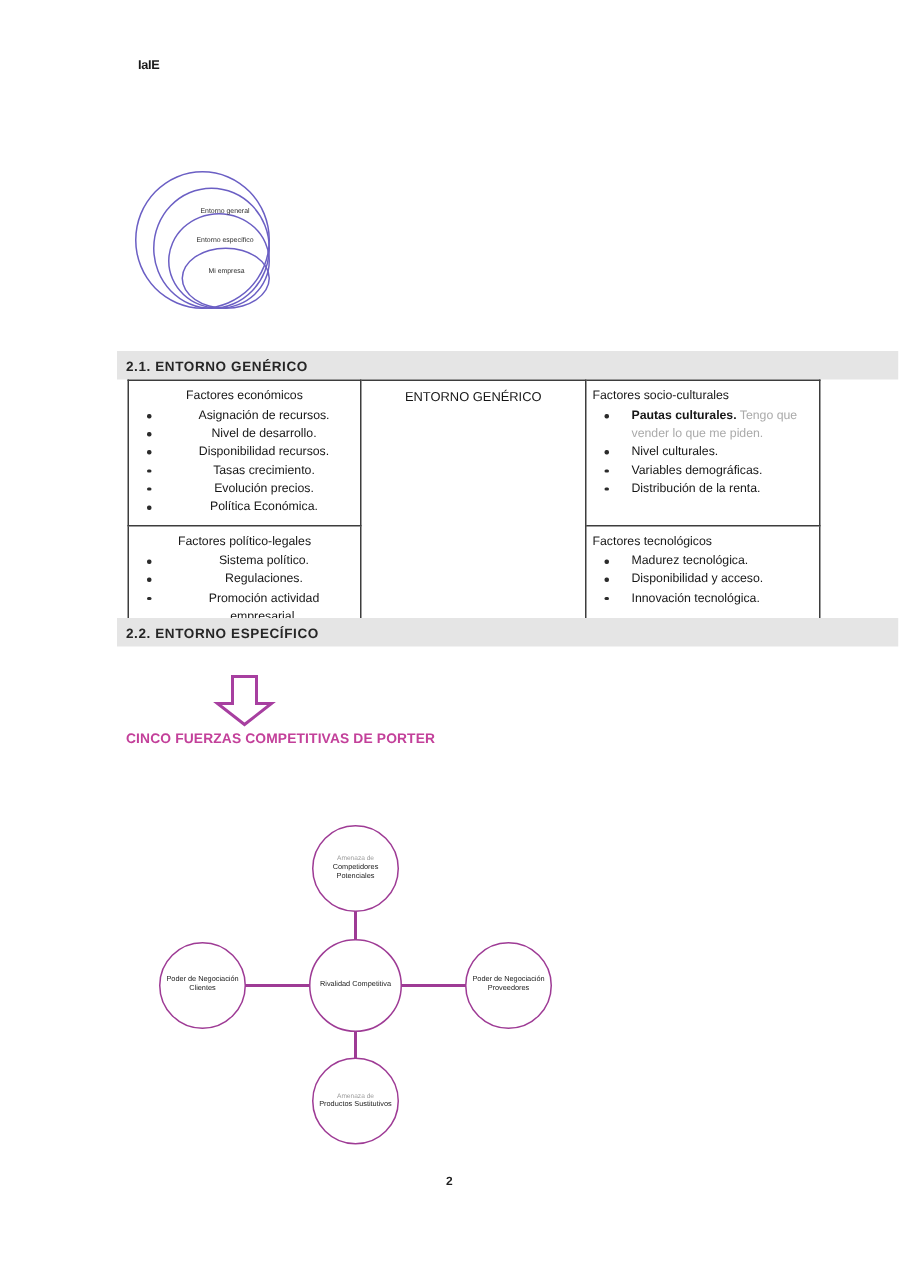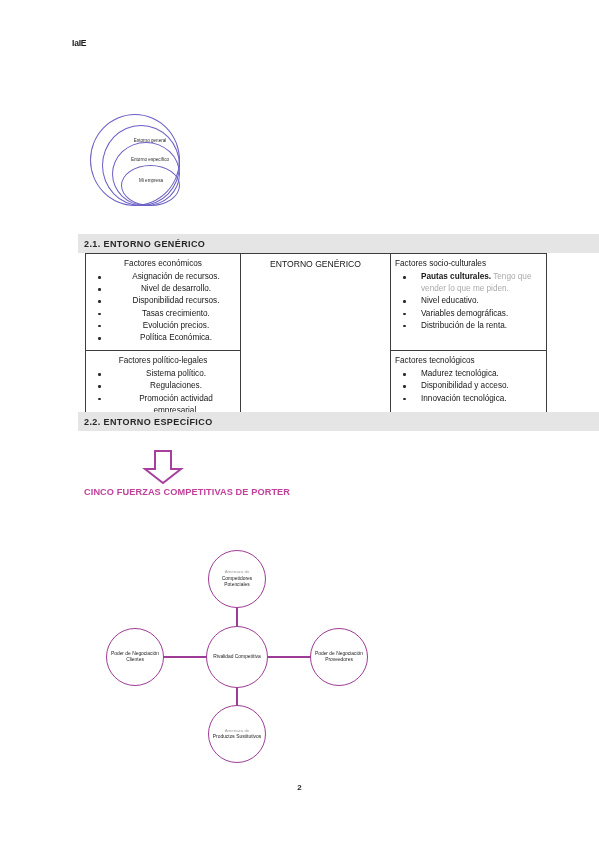--- a/index.html
+++ b/index.html
@@ -14,21 +14,21 @@
     position: relative;
     width: 599px;
     height: 848px;
     background: #ffffff;
     overflow: hidden;
   }
 
   
   .doc-header {
     position: absolute;
-    left: 72px;
+    left: 92px;
     top: 38px;
     font-size: 8.5px;
     font-weight: bold;
     color: #1a1a1a;
     letter-spacing: -0.2px;
   }
 
   
   .top-bullet {
     position: absolute;
@@ -284,21 +284,21 @@
           <li><span class="li-dot"></span><span>Política Económica.</span></li>
         </ul>
       </td>
       <td class="col-c" rowspan="2">
         <div class="center-title">ENTORNO GENÉRICO</div>
       </td>
       <td class="col-r">
         <div class="cell-title">Factores socio-culturales</div>
         <ul class="cell-list">
           <li><span class="li-dot"></span><b>Pautas culturales.</b><span class="muted"> Tengo que vender lo que me piden.</span></li>
-          <li><span class="li-dot"></span><span>Nivel educativo.</span></li>
+          <li><span class="li-dot"></span><span>Nivel culturales.</span></li>
           <li><span class="li-dot"></span><span>Variables demográficas.</span></li>
           <li><span class="li-dot"></span><span>Distribución de la renta.</span></li>
         </ul>
       </td>
     </tr>
     <tr>
       <td class="col-l">
         <div class="cell-title">Factores político-legales</div>
         <ul class="cell-list">
           <li><span class="li-dot"></span><span>Sistema político.</span></li>

